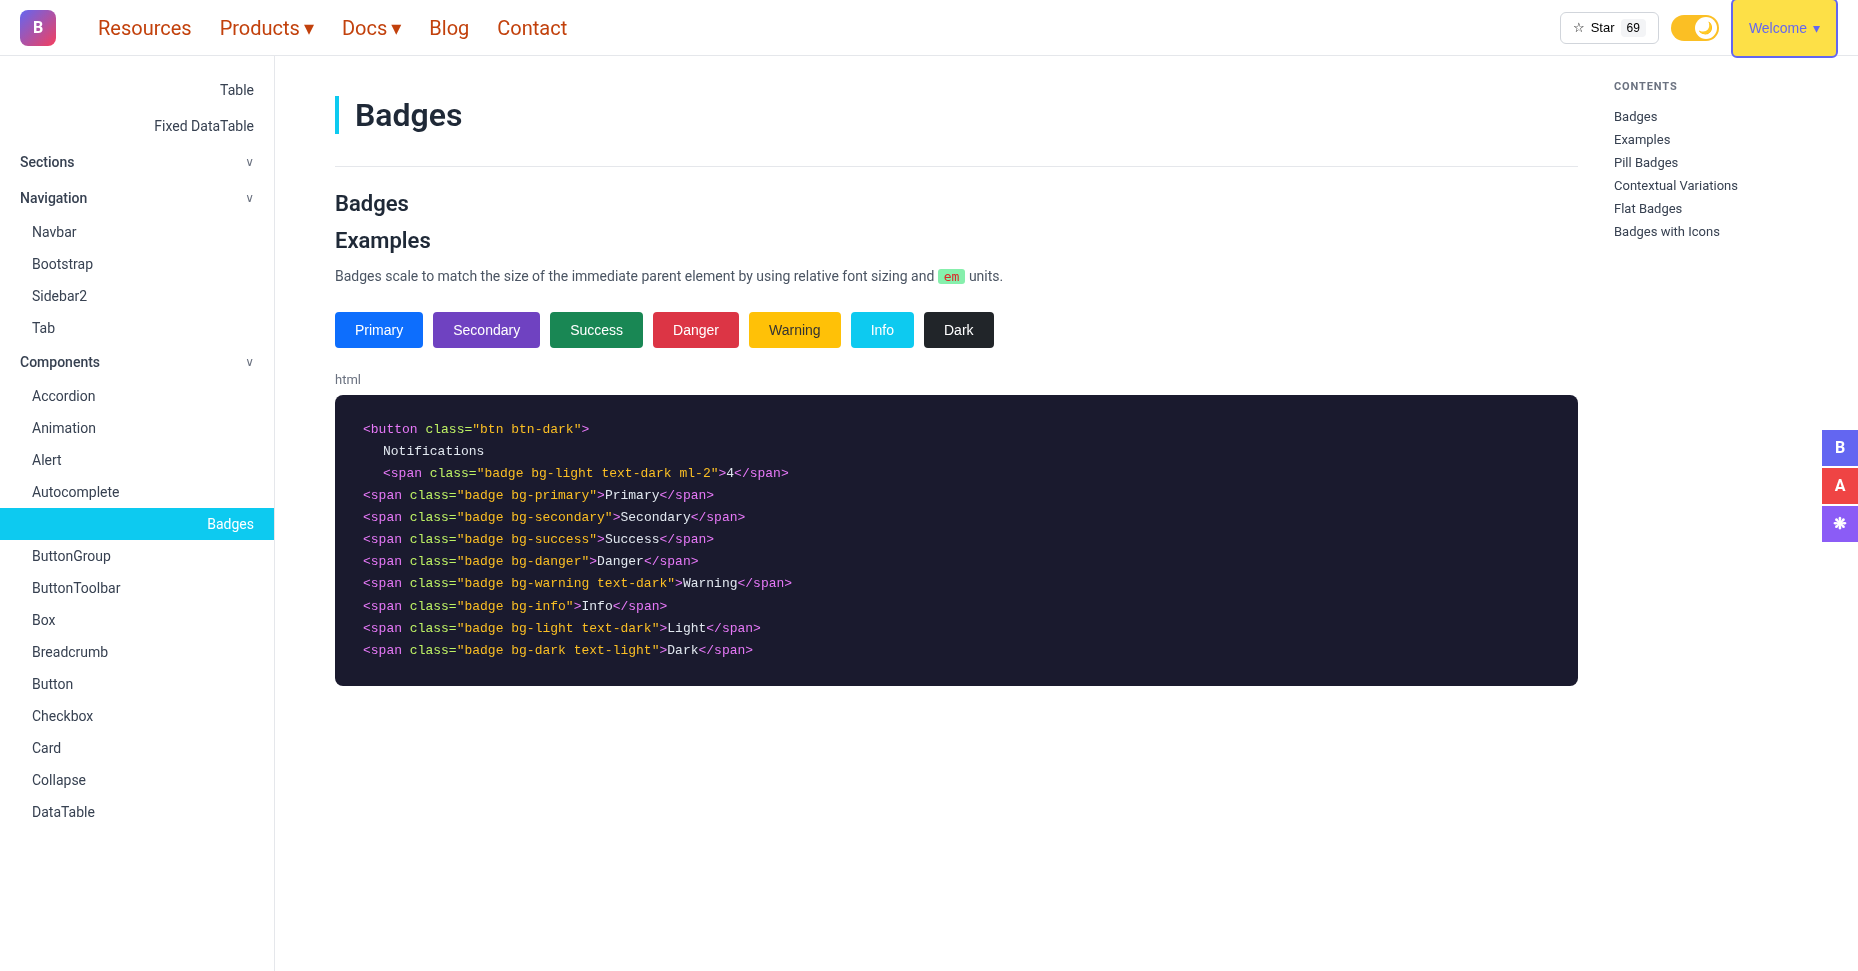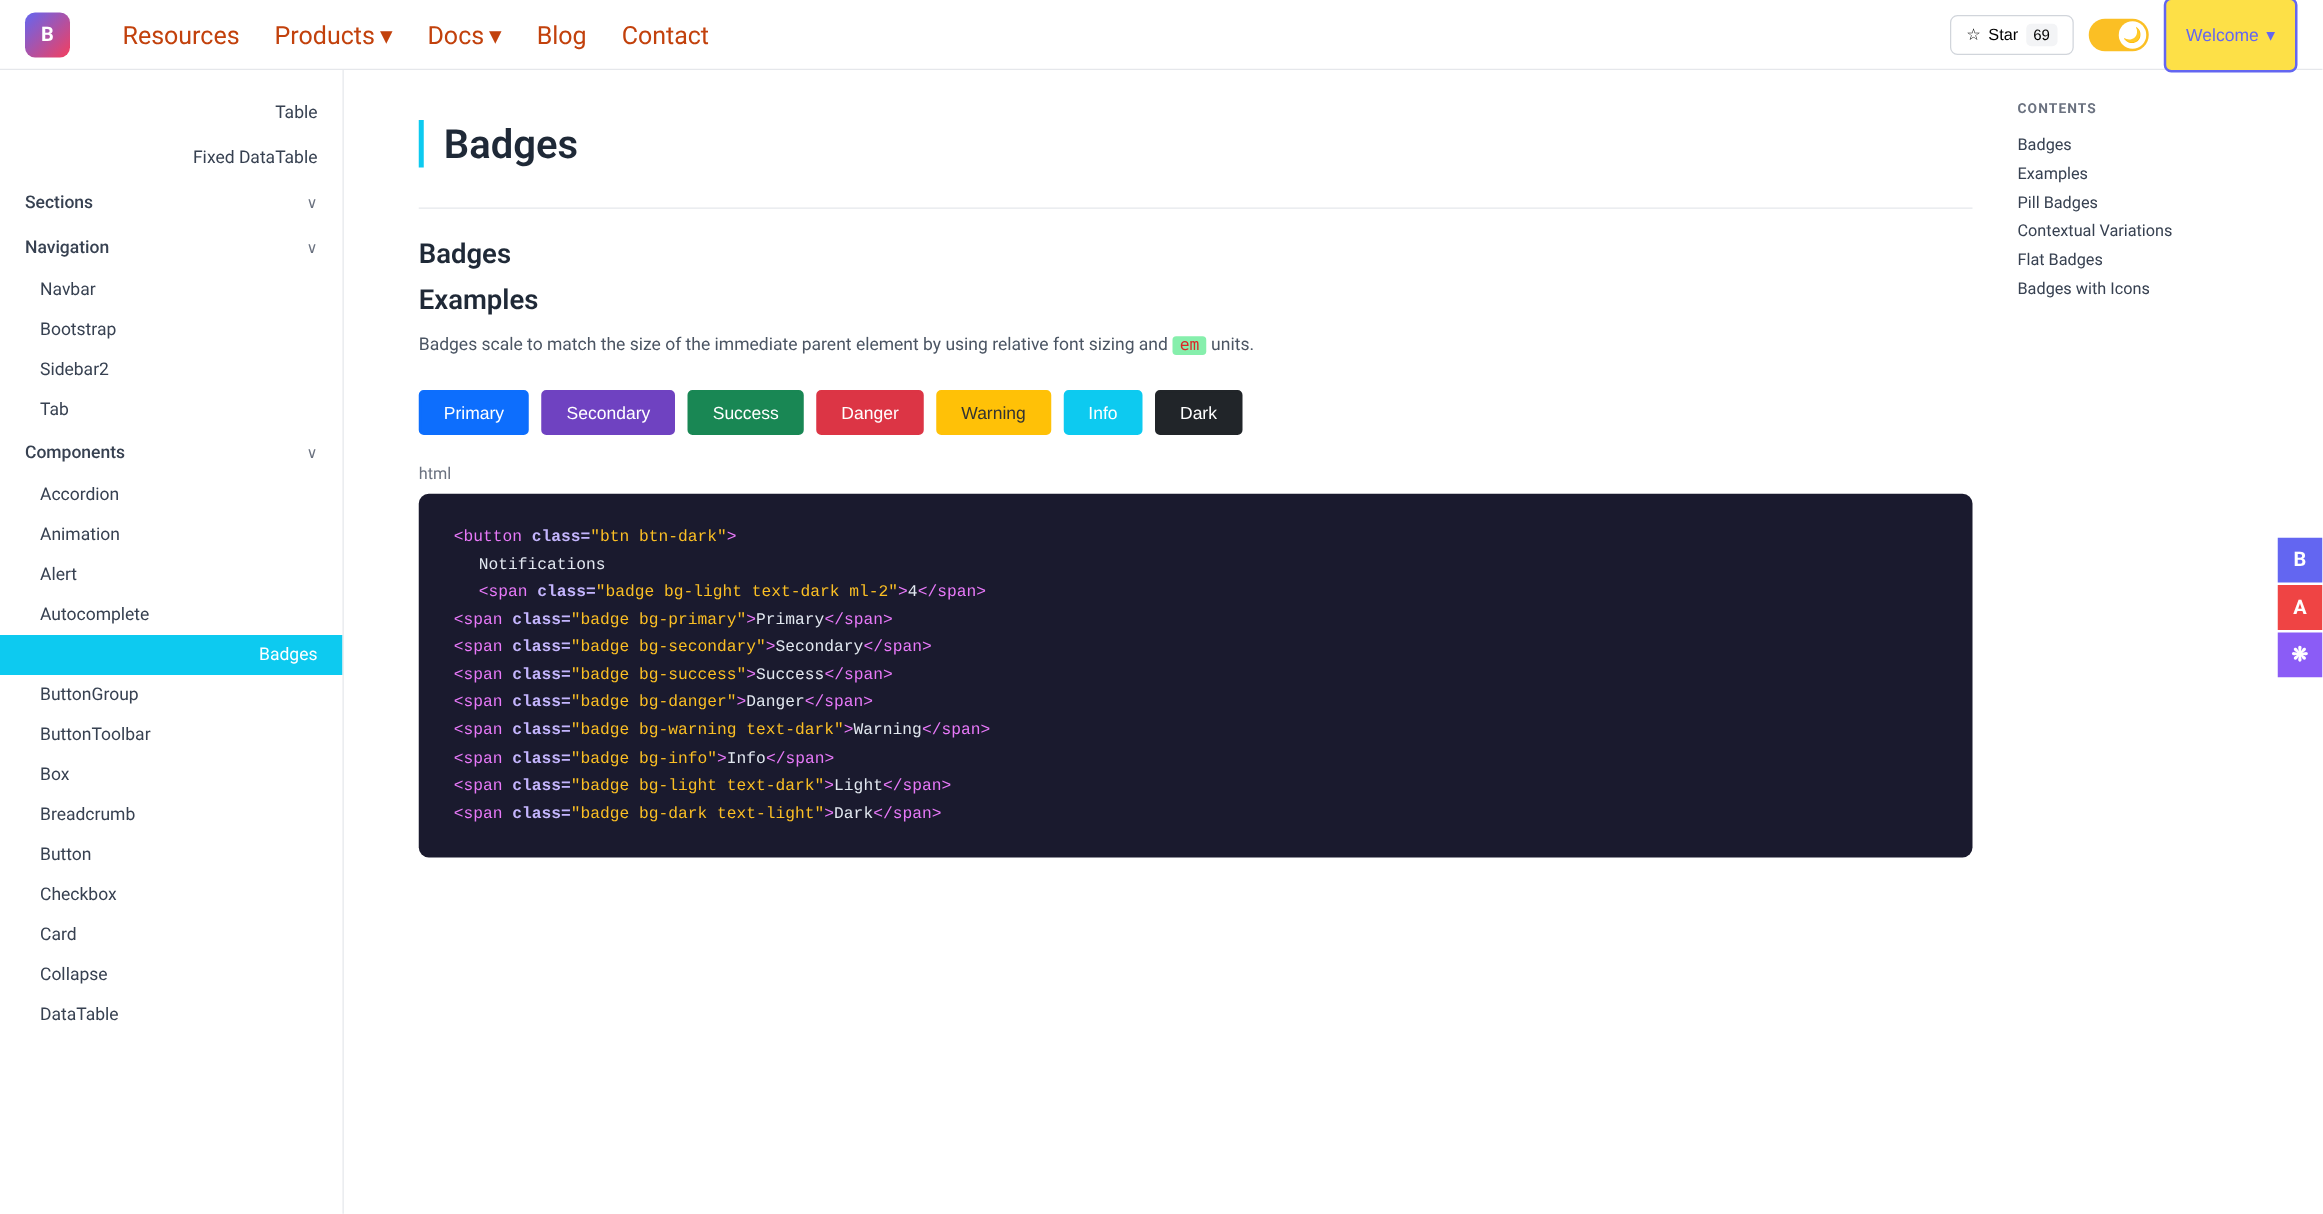--- a/index.html
+++ b/index.html
@@ -89,21 +89,21 @@
 
     
     .code-label { font-size: 13px; color: #6b7280; margin-bottom: 8px; }
     .code-block {
       background: #1a1a2e; border-radius: 8px; padding: 24px 28px;
       font-family: 'Courier New', monospace; font-size: 13px; line-height: 1.7;
       overflow-x: auto;
     }
     .code-line { display: block; }
     .c-tag { color: #e879f9; }
-    .c-attr { color: #c4b5fd; font-weight: bold; }
+    .c-attr { color: #bef264; }
     .c-val { color: #fbbf24; }
     .c-text { color: #e2e8f0; }
     .c-indent { margin-left: 20px; }
 
     
     .toc {
       position: fixed; top: 80px; right: 24px; width: 220px;
       font-size: 13px;
     }
     .toc-title { font-size: 11px; font-weight: 700; color: #6b7280; letter-spacing: 0.08em; text-transform: uppercase; margin-bottom: 12px; }

